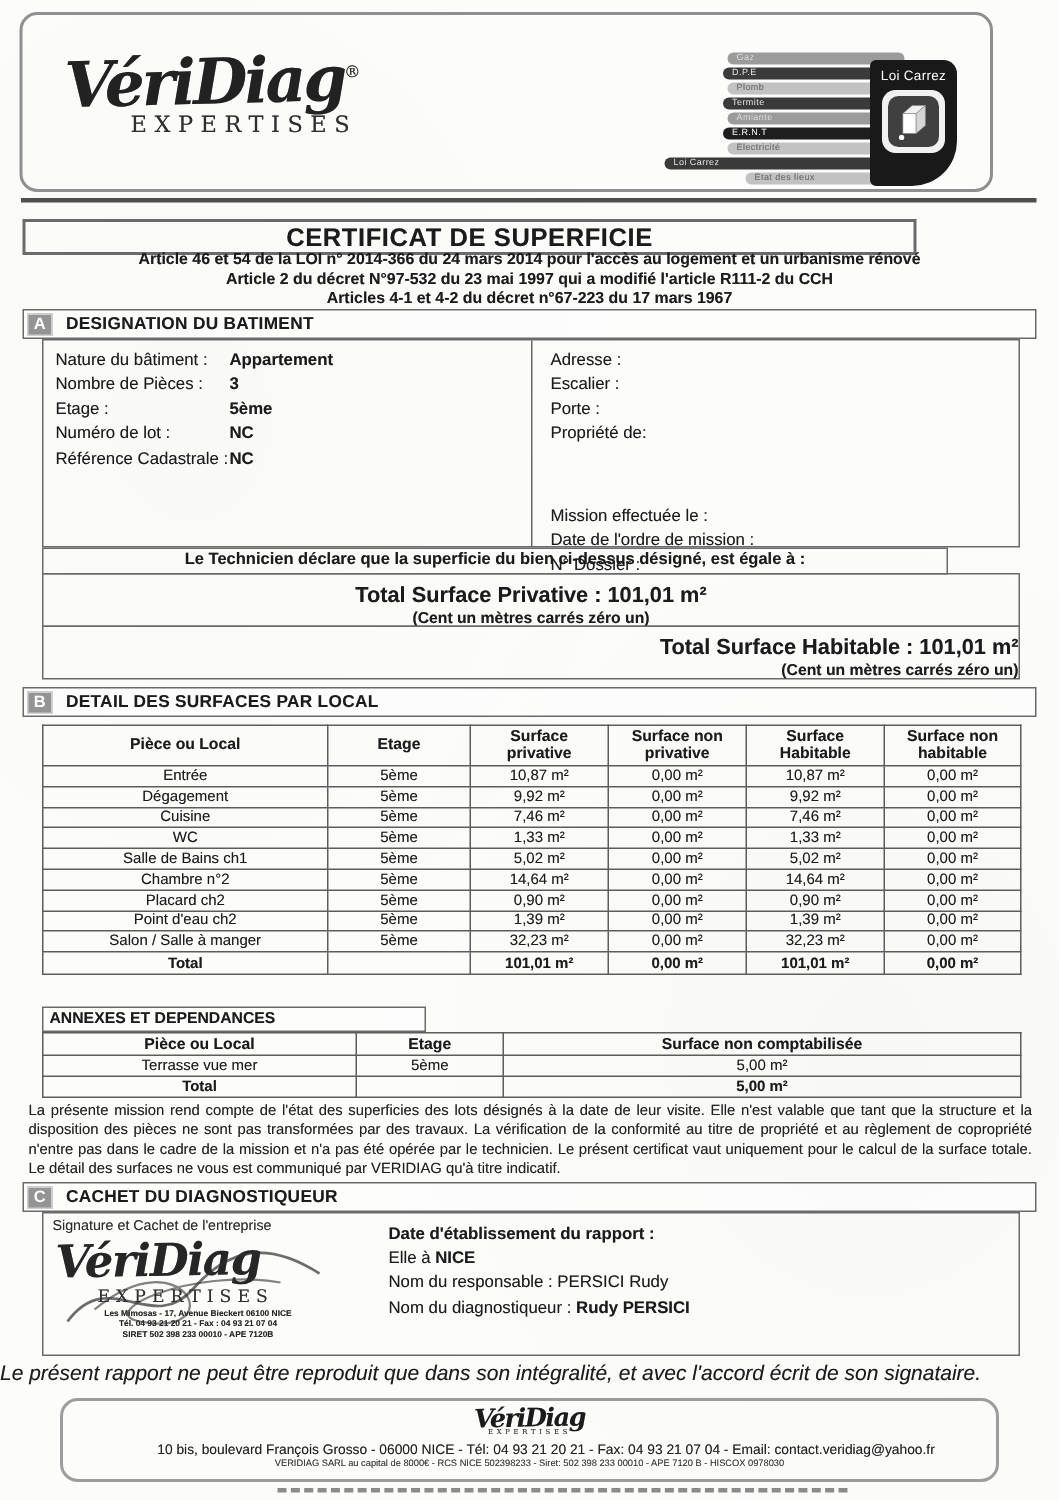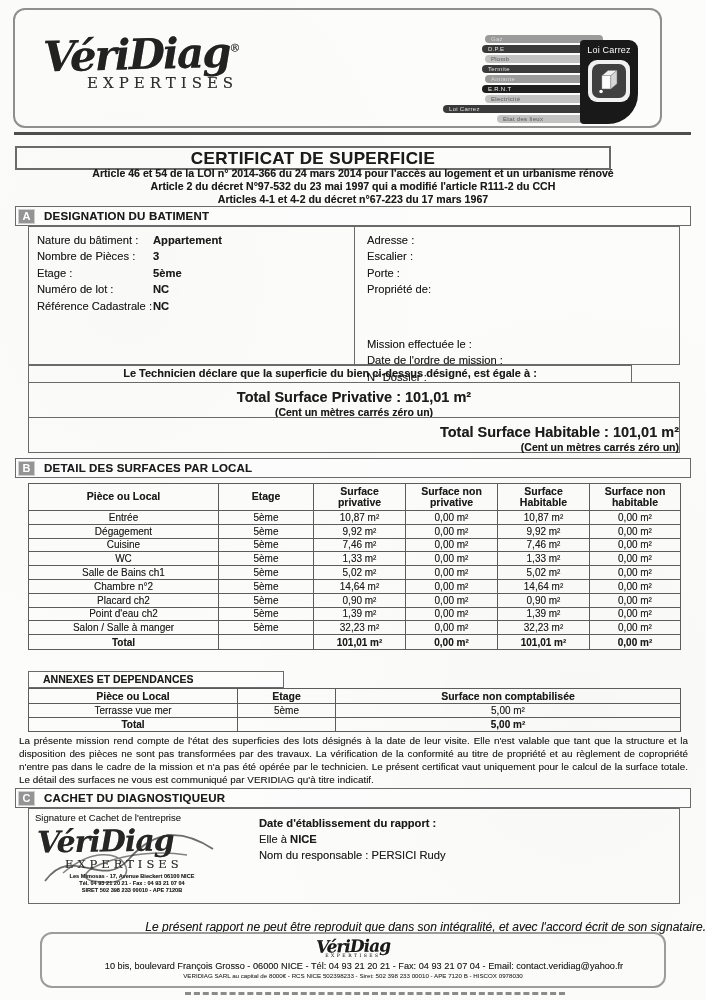--- a/index.html
+++ b/index.html
@@ -76,21 +76,21 @@
 
   
   table { border-collapse:collapse; table-layout:fixed; }
   th, td { border:1px solid #5c5c5c; text-align:center; overflow:hidden; }
   .surf-table { left:28px; top:483px; width:652px; font-size:10px; }
   .surf-table th { font-size:10.5px; height:27px; line-height:11.5px; }
   .surf-table th .wrap { display:inline-block; max-width:62px; }
   .surf-table td { height:13.8px; padding:0 2px; }
   .row-total td { font-weight:bold; height:15px; }
   .annex-title-box { left:28px; top:671px; width:256px; height:17px; border:1.5px solid #6a6a6a;
-    font-weight:bold; font-size:10.5px; line-height:14px; padding-left:14px; background:rgba(255,255,255,.4); }
+    font-weight:bold; font-size:10.5px; line-height:14px; padding-left:4px; background:rgba(255,255,255,.4); }
   .annex-table { left:28px; top:688px; width:652px; font-size:10px; }
   .annex-table th { font-size:10.5px; height:15px; }
   .annex-table td { height:14px; }
 
   
   .para { left:19px; top:734px; width:669px; font-size:9.9px; line-height:13px;
     text-align:justify; color:#222; }
 
   
   .secC-body { left:28px; top:808px; width:652px; height:96px; border:1.5px solid #6a6a6a; }
@@ -99,22 +99,22 @@
   .stamp-brand { font-family:"DejaVu Serif", serif; font-style:italic; font-weight:700;
     font-size:30px; letter-spacing:-1px; color:#262626; transform:rotate(-1deg); line-height:32px; }
   .stamp-sub { font-family:"DejaVu Serif", serif; font-size:11.5px; letter-spacing:4px;
     color:#303030; margin-left:28px; }
   .stamp-lines { margin-top:2px; width:190px; text-align:center; font-size:5.6px;
     font-weight:bold; line-height:6.8px; color:#252525; filter:blur(.3px); }
   .sig-svg { left:0; top:8px; pointer-events:none; }
   .report { left:230px; top:6px; font-size:11.2px; line-height:16.2px; }
   .report .b { font-weight:bold; }
 
-  .notice { left:0; top:907px; width:706px; text-align:right; font-style:italic;
-    font-size:12px;margin-top:13px; }
+  .notice { left:0; top:907px; width:706px; text-align:left; font-style:italic;
+    font-size:14px; }
 
   
   .footer-box { left:40px; top:932px; width:626px; height:56px; border:2px solid #9c9c9c;
     border-radius:12px; text-align:center; }
   .footer-brand { font-family:"DejaVu Serif", serif; font-style:italic; font-weight:700;
     font-size:17px; letter-spacing:-1px; margin-top:3px; line-height:18px; transform:rotate(-1deg); }
   .footer-sub { font-family:"DejaVu Serif", serif; font-size:4.5px; letter-spacing:2.5px;
     margin-top:-2px; color:#333; }
   .footer-address { font-size:9.2px; margin-top:3px; color:#222;margin-left:22px; }
   .footer-legal { font-size:6.2px; margin-top:1px; color:#3a3a3a; filter:blur(.2px); }
@@ -357,20 +357,21 @@
       </div>
     </div>
     <svg class="abs sig-svg" width="215" height="82" viewBox="0 0 215 82">
       <path d="M16 64 C 44 26, 72 74, 100 42 S 156 14, 184 32" fill="none" stroke="#2f2f2f" stroke-width="1.8" opacity="0.7"></path>
       <path d="M34 56 C 94 6, 126 76, 64 64 C 34 58, 98 28, 158 38" fill="none" stroke="#2f2f2f" stroke-width="1.5" opacity="0.6"></path>
     </svg>
     <div class="abs report">
       <div class="b">Date d'établissement du rapport :</div>
       <div><span>Elle à </span><span class="b">NICE</span></div>
       <div><span>Nom du responsable : </span><span>PERSICI Rudy</span></div>
+      <div><span>Nom du diagnostiqueur : </span><span class="b">Rudy PERSICI</span></div>
     </div>
   </div>
 
   <div class="abs notice">Le présent rapport ne peut être reproduit que dans son intégralité, et avec l'accord écrit de son signataire.</div>
 
   <div class="abs footer-box">
     <div class="footer-brand">VériDiag</div>
     <div class="footer-sub">EXPERTISES</div>
     <div class="footer-address">10 bis, boulevard François Grosso - 06000 NICE - Tél: 04 93 21 20 21 - Fax: 04 93 21 07 04 - Email: contact.veridiag@yahoo.fr</div>
     <div class="footer-legal">VERIDIAG SARL au capital de 8000€ - RCS NICE 502398233 - Siret: 502 398 233 00010 - APE 7120 B - HISCOX 0978030</div>

